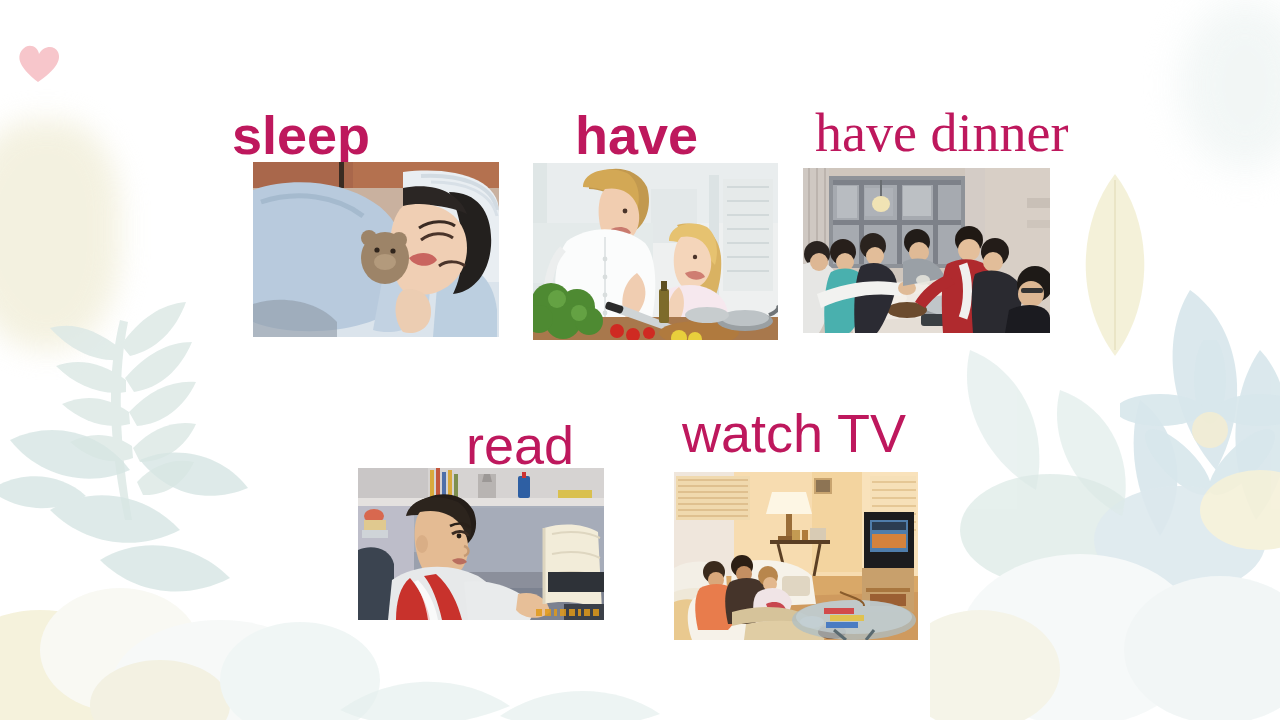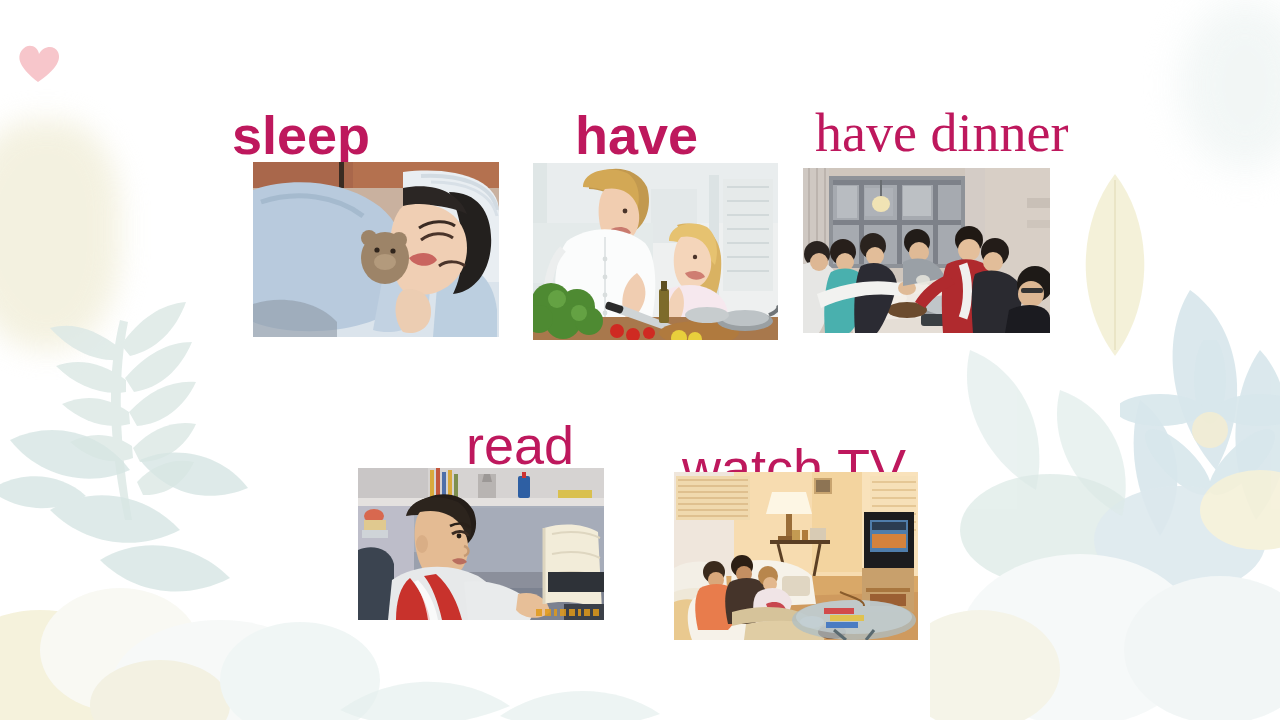--- a/index.html
+++ b/index.html
@@ -472,21 +472,21 @@
           <rect x="211" y="141" width="6" height="7"></rect>
           <rect x="220" y="141" width="3" height="7"></rect>
           <rect x="226" y="141" width="6" height="7"></rect>
           <rect x="235" y="141" width="6" height="7"></rect>
         </g>
       </svg>
     </div>
   </div>
 
   <div class="voc-item">
-    <div class="voc-label" style="left:682px; top:406px;margin-top:35px;">watch TV</div>
+    <div class="voc-label" style="left:682px; top:406px;">watch TV</div>
     <div class="voc-photo" style="left:674px; top:472px; width:244px; height:168px;">
       <svg viewBox="0 0 244 168" preserveAspectRatio="none">
         <rect width="244" height="168" fill="#f3d7a8"></rect>
 
         <rect x="0" y="0" width="244" height="108" fill="#f7dcb0"></rect>
         <rect x="0" y="0" width="60" height="108" fill="#efe6dc"></rect>
         <rect x="138" y="0" width="50" height="100" fill="#f3d49f"></rect>
         <rect x="188" y="0" width="56" height="110" fill="#f9e2bb"></rect>
 
         <rect x="2" y="4" width="74" height="44" fill="#f0d9ae"></rect>

